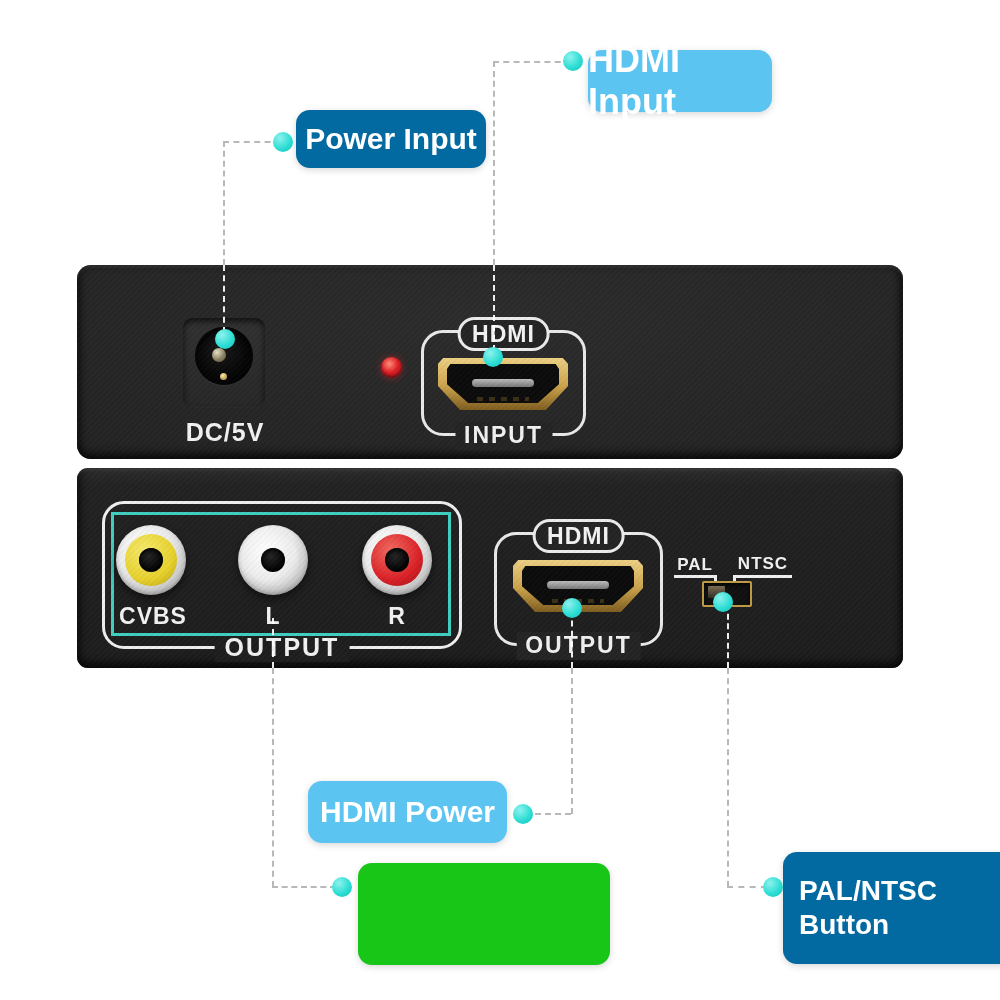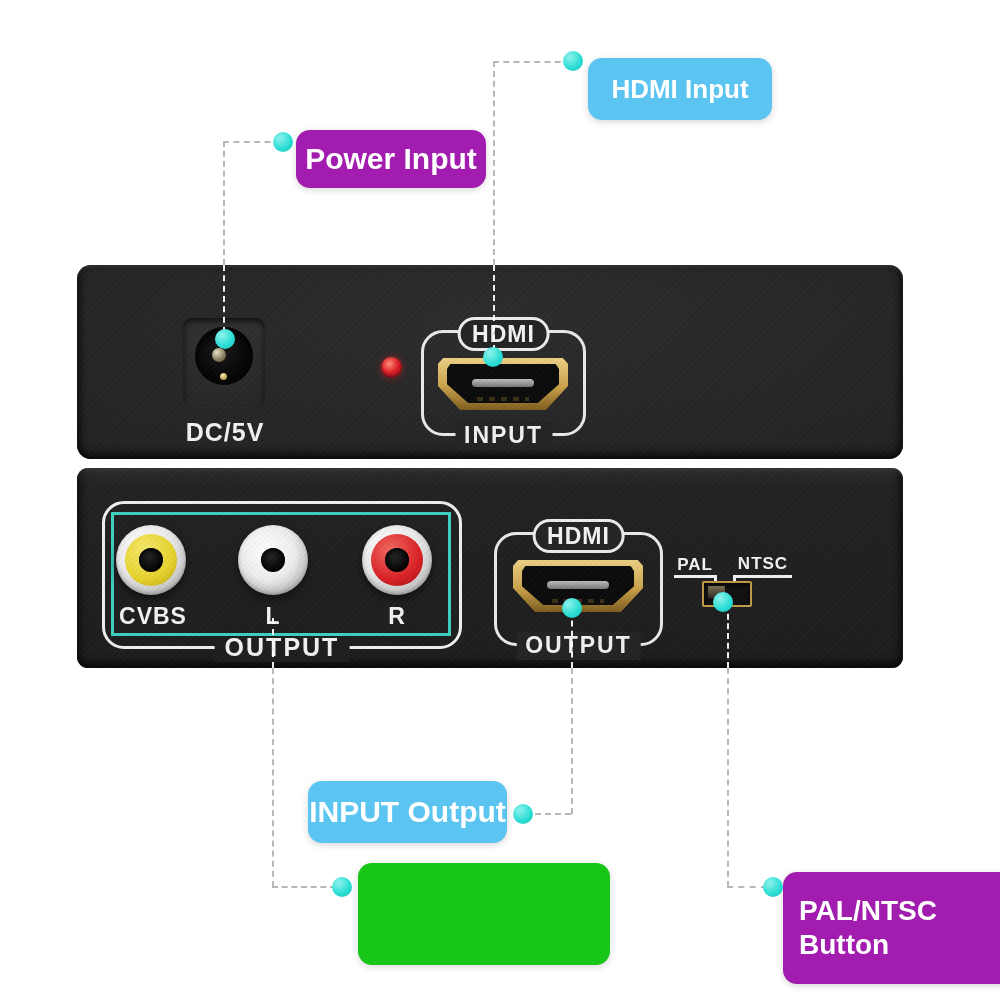--- a/index.html
+++ b/index.html
@@ -94,21 +94,21 @@
   .dash-v{position:absolute;width:0;border-left:2px dashed #b8b8b8;z-index:30;}
   .dash-h{position:absolute;height:0;border-top:2px dashed #b8b8b8;z-index:30;}
   .dash-v.on-device,.dash-h.on-device{border-color:rgba(255,255,255,.92);}
   .dot{position:absolute;width:20px;height:20px;border-radius:50%;z-index:40;
           background:radial-gradient(circle at 35% 30%, #8df2ec 0%, #2eded5 55%, #14c0b8 100%);}
 
   
   .callout{position:absolute;border-radius:14px;color:#ffffff;font-weight:bold;z-index:20;
           display:flex;align-items:center;justify-content:center;
           box-shadow:0 2px 7px rgba(0,0,0,.16);}
-  .callout.orange{background:#a21caf;margin-top:20px;}
+  .callout.orange{background:#0369a1;}
   .callout.blue{background:#5bc4f0;}
   .callout.green{background:#18c618;}
   .callout.multiline{flex-direction:column;align-items:flex-start;justify-content:center;}
 </style>
 </head>
 <body>
 
 <div class="canvas">
 
   <div class="dash-h" style="left:223px;top:141px;width:58px;"></div>
@@ -138,26 +138,26 @@
   <div class="dot" style="left:562px;top:598px;"></div>
   <div class="dot" style="left:513px;top:804px;"></div>
   <div class="dot" style="left:713px;top:592px;"></div>
   <div class="dot" style="left:763px;top:877px;"></div>
   <div class="dot" style="left:332px;top:877px;"></div>
 
   <div class="callout orange" style="left:296px;top:110px;width:190px;height:58px;font-size:30px;">
     <span>Power Input</span>
   </div>
 
-  <div class="callout blue" style="left:588px;top:58px;width:184px;height:62px;font-size:26px;">
+  <div class="callout blue" style="left:588px;top:50px;width:184px;height:62px;font-size:36px;">
     <span>HDMI Input</span>
   </div>
 
   <div class="callout blue" style="left:308px;top:781px;width:199px;height:62px;font-size:30px;">
-    <span>INPUT Output</span>
+    <span>HDMI Power</span>
   </div>
 
   <div class="callout green multiline" style="left:358px;top:863px;width:252px;height:102px;font-size:28px;line-height:42px;padding-left:16px;box-sizing:border-box;">
   </div>
 
   <div class="callout orange multiline" style="left:783px;top:852px;width:235px;height:112px;font-size:28px;line-height:34px;padding-left:16px;box-sizing:border-box;">
     <span>PAL/NTSC</span>
     <span>Button</span>
   </div>
 

